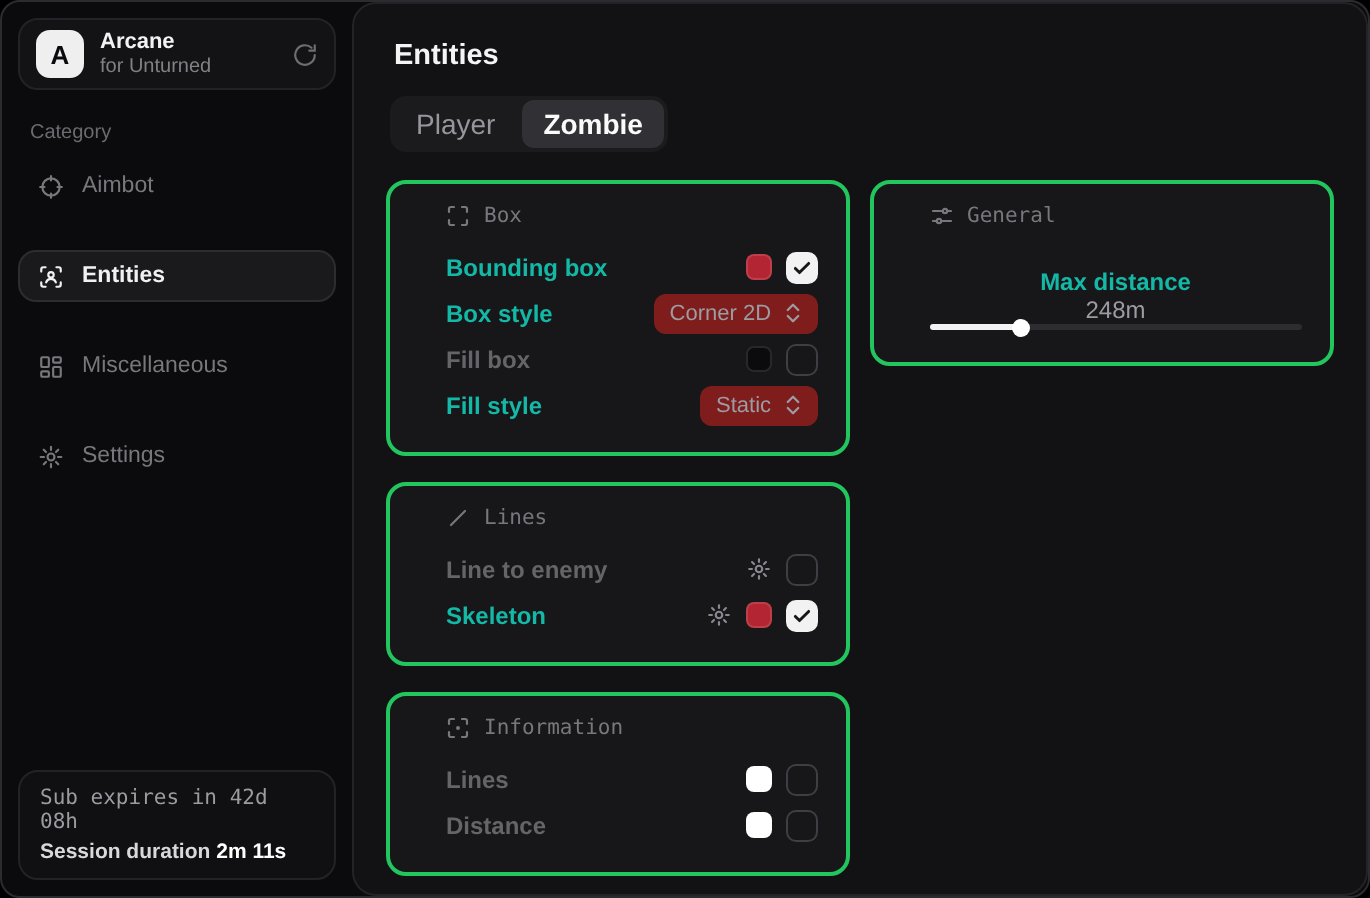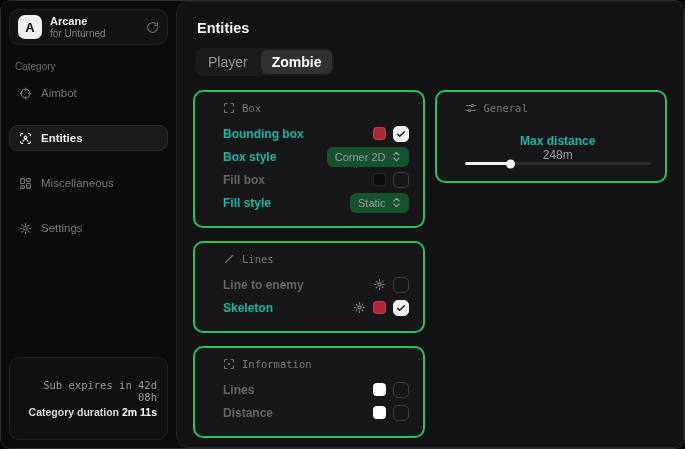--- a/index.html
+++ b/index.html
@@ -26,21 +26,21 @@
   .category { color:#6a6a70; font-size:10px; margin:16px 6px 8px 6px; }
   .nav { display:flex; flex-direction:column; gap:19px; }
   .nav-item {
     display:flex; align-items:center; gap:9px; padding:6px 8px; height:26px;
     border-radius:9px; color:#77777d; font-size:11.5px; border:1px solid transparent; cursor:pointer;
   }
   .nav-item.active { background:#1a1a1d; border-color:#2d2d31; color:#f0f0f2; font-weight:bold; }
   .nav-item .icn { display:flex; width:14px; justify-content:center; }
   .spacer { flex:1; }
   .footer {
-    background:#101012; border:1px solid #232327; border-radius:10px; padding:21px 10px;text-align:right;
+    background:#101012; border:1px solid #232327; border-radius:10px; padding:7px 10px;
   }
   .footer-line1 { font-family:"DejaVu Sans Mono",monospace; color:#9b9ba1; font-size:10.5px; }
   .footer-line2 { margin-top:3px; font-size:10.5px; color:#d9d9dc; font-weight:bold; }
   .footer-line2 .val { color:#fff; }
   
   .main {
     flex:1; background:#121214; border:1px solid #232327; border-radius:12px;
     margin:0; padding:14px 16px; overflow:hidden;
   }
   .page-title { color:#f4f4f5; font-size:14.5px; font-weight:bold; margin:4px 0 12px 4px; }
@@ -65,21 +65,21 @@
   .row-label { color:#14b8a6; font-size:12px; font-weight:bold; }
   .row.disabled .row-label { color:#646469; }
   .controls { display:flex; align-items:center; gap:7px; }
   .swatch { width:13px; height:13px; border-radius:4px; border:1px solid rgba(255,255,255,0.12); }
   .checkbox {
     width:16px; height:16px; border-radius:5px; border:1px solid #3e3e44;
     display:flex; align-items:center; justify-content:center; cursor:pointer; background:transparent;
   }
   .checkbox.checked { background:#f2f2f3; border-color:#f2f2f3; color:#17171a; }
   .dropdown {
-    display:flex; align-items:center; gap:6px; background:#14532d; border-radius:6px;
+    display:flex; align-items:center; gap:6px; background:#7f1d1d; border-radius:6px;
     padding:3px 8px; color:#9c9ca2; font-size:11px; cursor:pointer; height:20px;
   }
   .gear-btn { color:#88888e; display:flex; cursor:pointer; }
   
   .gen-row { display:flex; justify-content:space-between; align-items:center; height:20px; margin-top:20px;flex-direction:column; }
   .gen-value { color:#9b9ba1; font-size:12px; }
   .slider { position:relative; height:3px; background:#2c2c31; border-radius:2px; margin-top:8px; margin-bottom:4px; cursor:pointer; }
   .slider-fill { position:relative; height:3px; background:#f2f2f3; border-radius:2px; }
   .slider-thumb {
     position:absolute; right:-4px; top:50%; transform:translateY(-50%);
@@ -149,21 +149,21 @@
         </span>
         <span>Settings</span>
       </div>
     </div>
 
     <div class="spacer"></div>
 
     <div class="footer">
       <div class="footer-line1">Sub expires in 42d 08h</div>
       <div class="footer-line2">
-        <span>Category duration</span>
+        <span>Session duration</span>
         <span class="val">2m 11s</span>
       </div>
     </div>
   </div>
 
   <div class="main">
     <div class="page-title">Entities</div>
 
     <div class="tabs">
       <div class="tab">Player</div>

